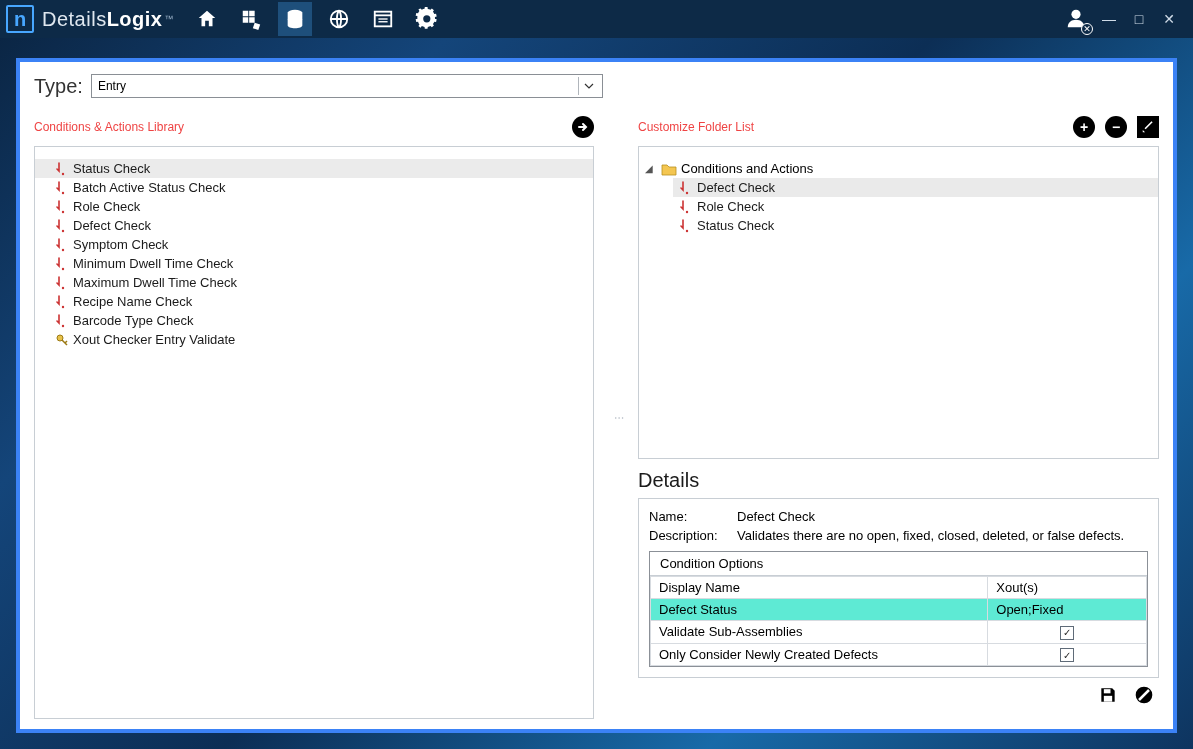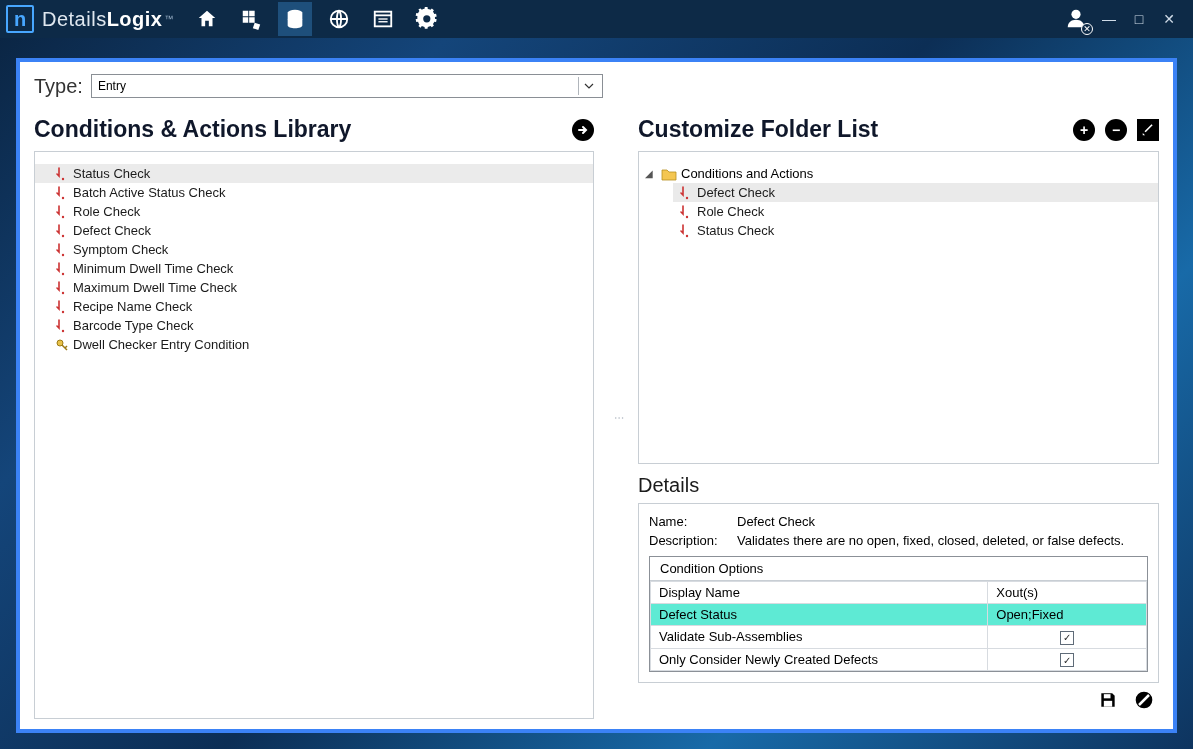--- a/index.html
+++ b/index.html
@@ -59,21 +59,21 @@
     border:1px solid #8a8f95;
     font-size:12px; padding:2px 6px;
     display:flex; align-items:center; justify-content:space-between;
     cursor:pointer; background:#fff;
   }
   .type-select .chev { width:18px; height:18px; border-left:1px solid #b0b5bb; display:flex;align-items:center;justify-content:center; padding-left:4px;}
   .columns { display:flex; gap:20px; flex:1; min-height:0;}
   .col-left { width: 560px; display:flex; flex-direction:column; min-height:0;}
   .col-right { flex:1; display:flex; flex-direction:column; min-height:0;}
   .section-header { display:flex; align-items:center; justify-content:space-between; margin-bottom:8px;}
-  .section-title { font-size:23px; font-weight:700; color:#0f172a;}
+  .section-title { font-size:12px; font-weight:400; color:#ef4444;}
   .hdr-icons { display:flex; gap:10px; align-items:center;}
   .circ-btn { width:22px; height:22px; border-radius:50%; background:#000; color:#fff; display:flex; align-items:center; justify-content:center; cursor:pointer; font-size:14px; font-weight:bold;}
   .edit-btn { width:22px; height:22px; background:#000; display:flex; align-items:center; justify-content:center; cursor:pointer;}
   .edit-btn svg { fill:#fff;}
   .listbox {
     border:1px solid #c8ced4;
     flex:1; min-height:0;
     overflow:auto;
     padding:12px 0;
     font-size:13px;
@@ -278,21 +278,21 @@
             </span>
             <span class="li-label">Barcode Type Check</span>
           </div>
           <div class="li-row">
             <span class="check-icn">
               <svg width="14" height="14" viewBox="0 0 14 14">
                 <circle cx="5" cy="5" r="3" fill="#e8c24a" stroke="#9c7a15"></circle>
                 <path d="M7 7 L12 12 M10 10 L12 8" stroke="#9c7a15" stroke-width="1.5"></path>
               </svg>
             </span>
-            <span class="li-label">Dwell Checker Entry Condition</span>
+            <span class="li-label">Xout Checker Entry Validate</span>
           </div>
         </div>
     </div>
 
     <div class="splitter">
         <span class="dots">⋮</span>
       </div>
 
     <div class="col-right">
       <div class="section-header">

